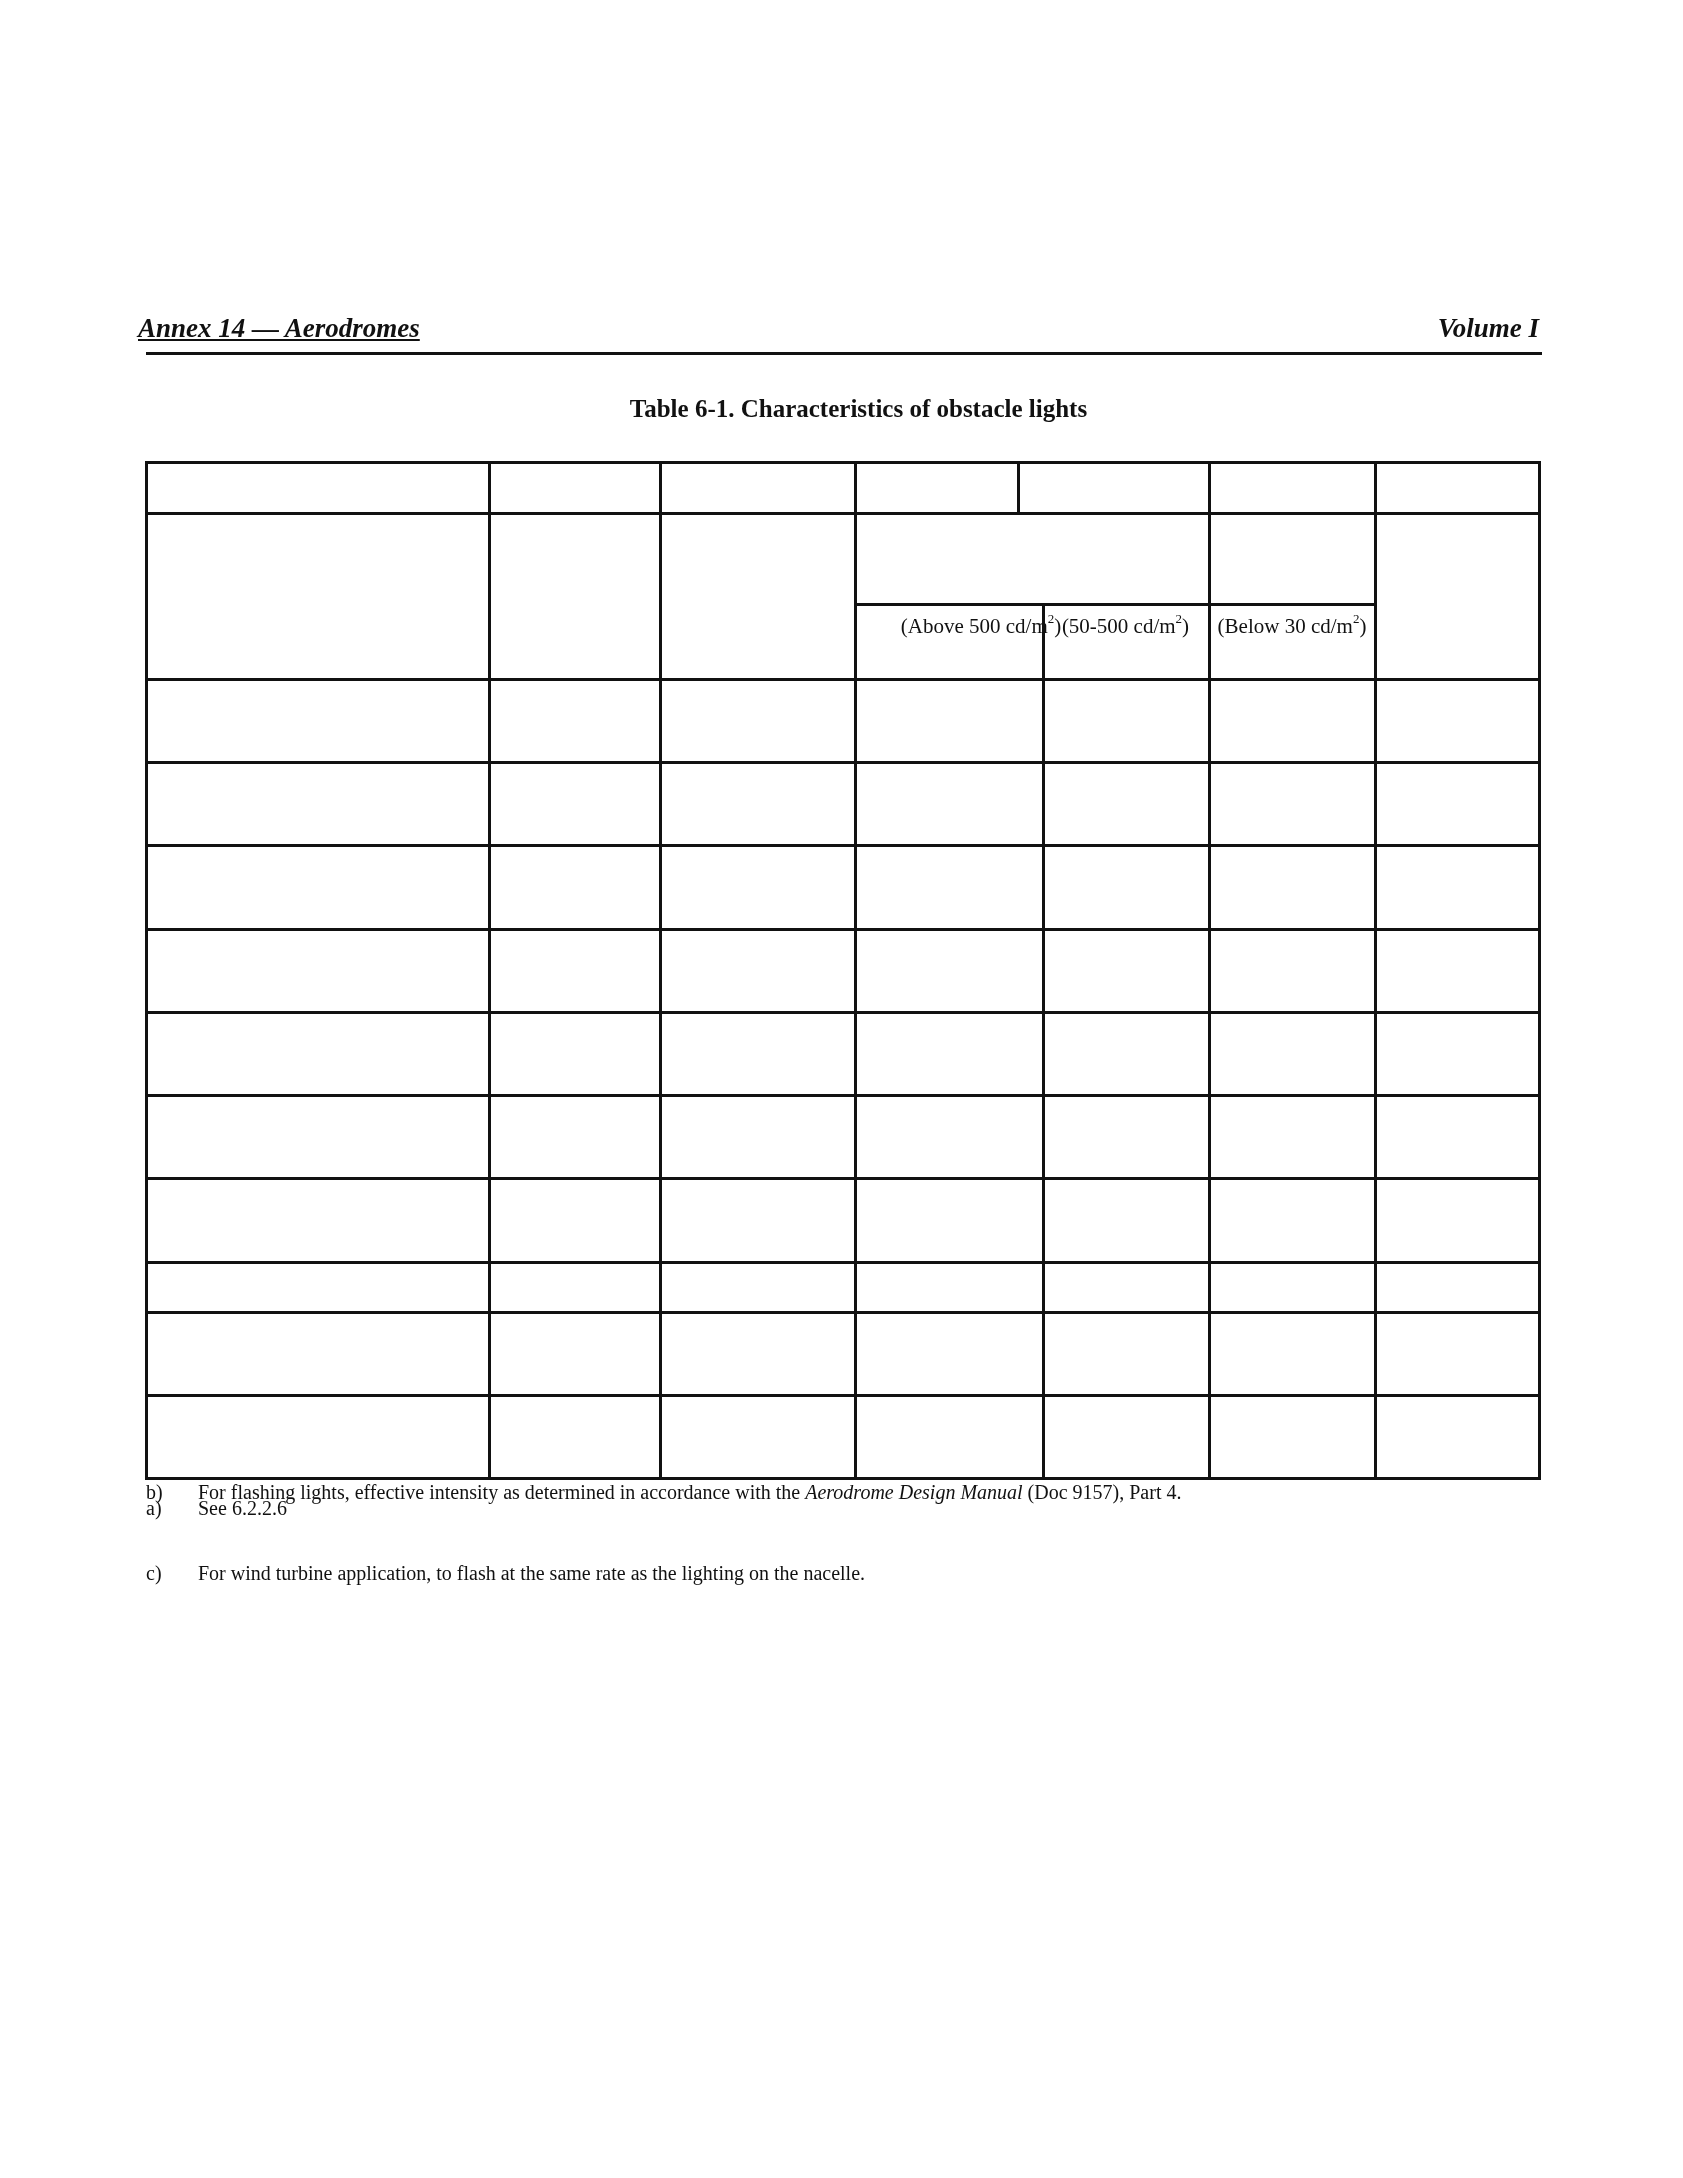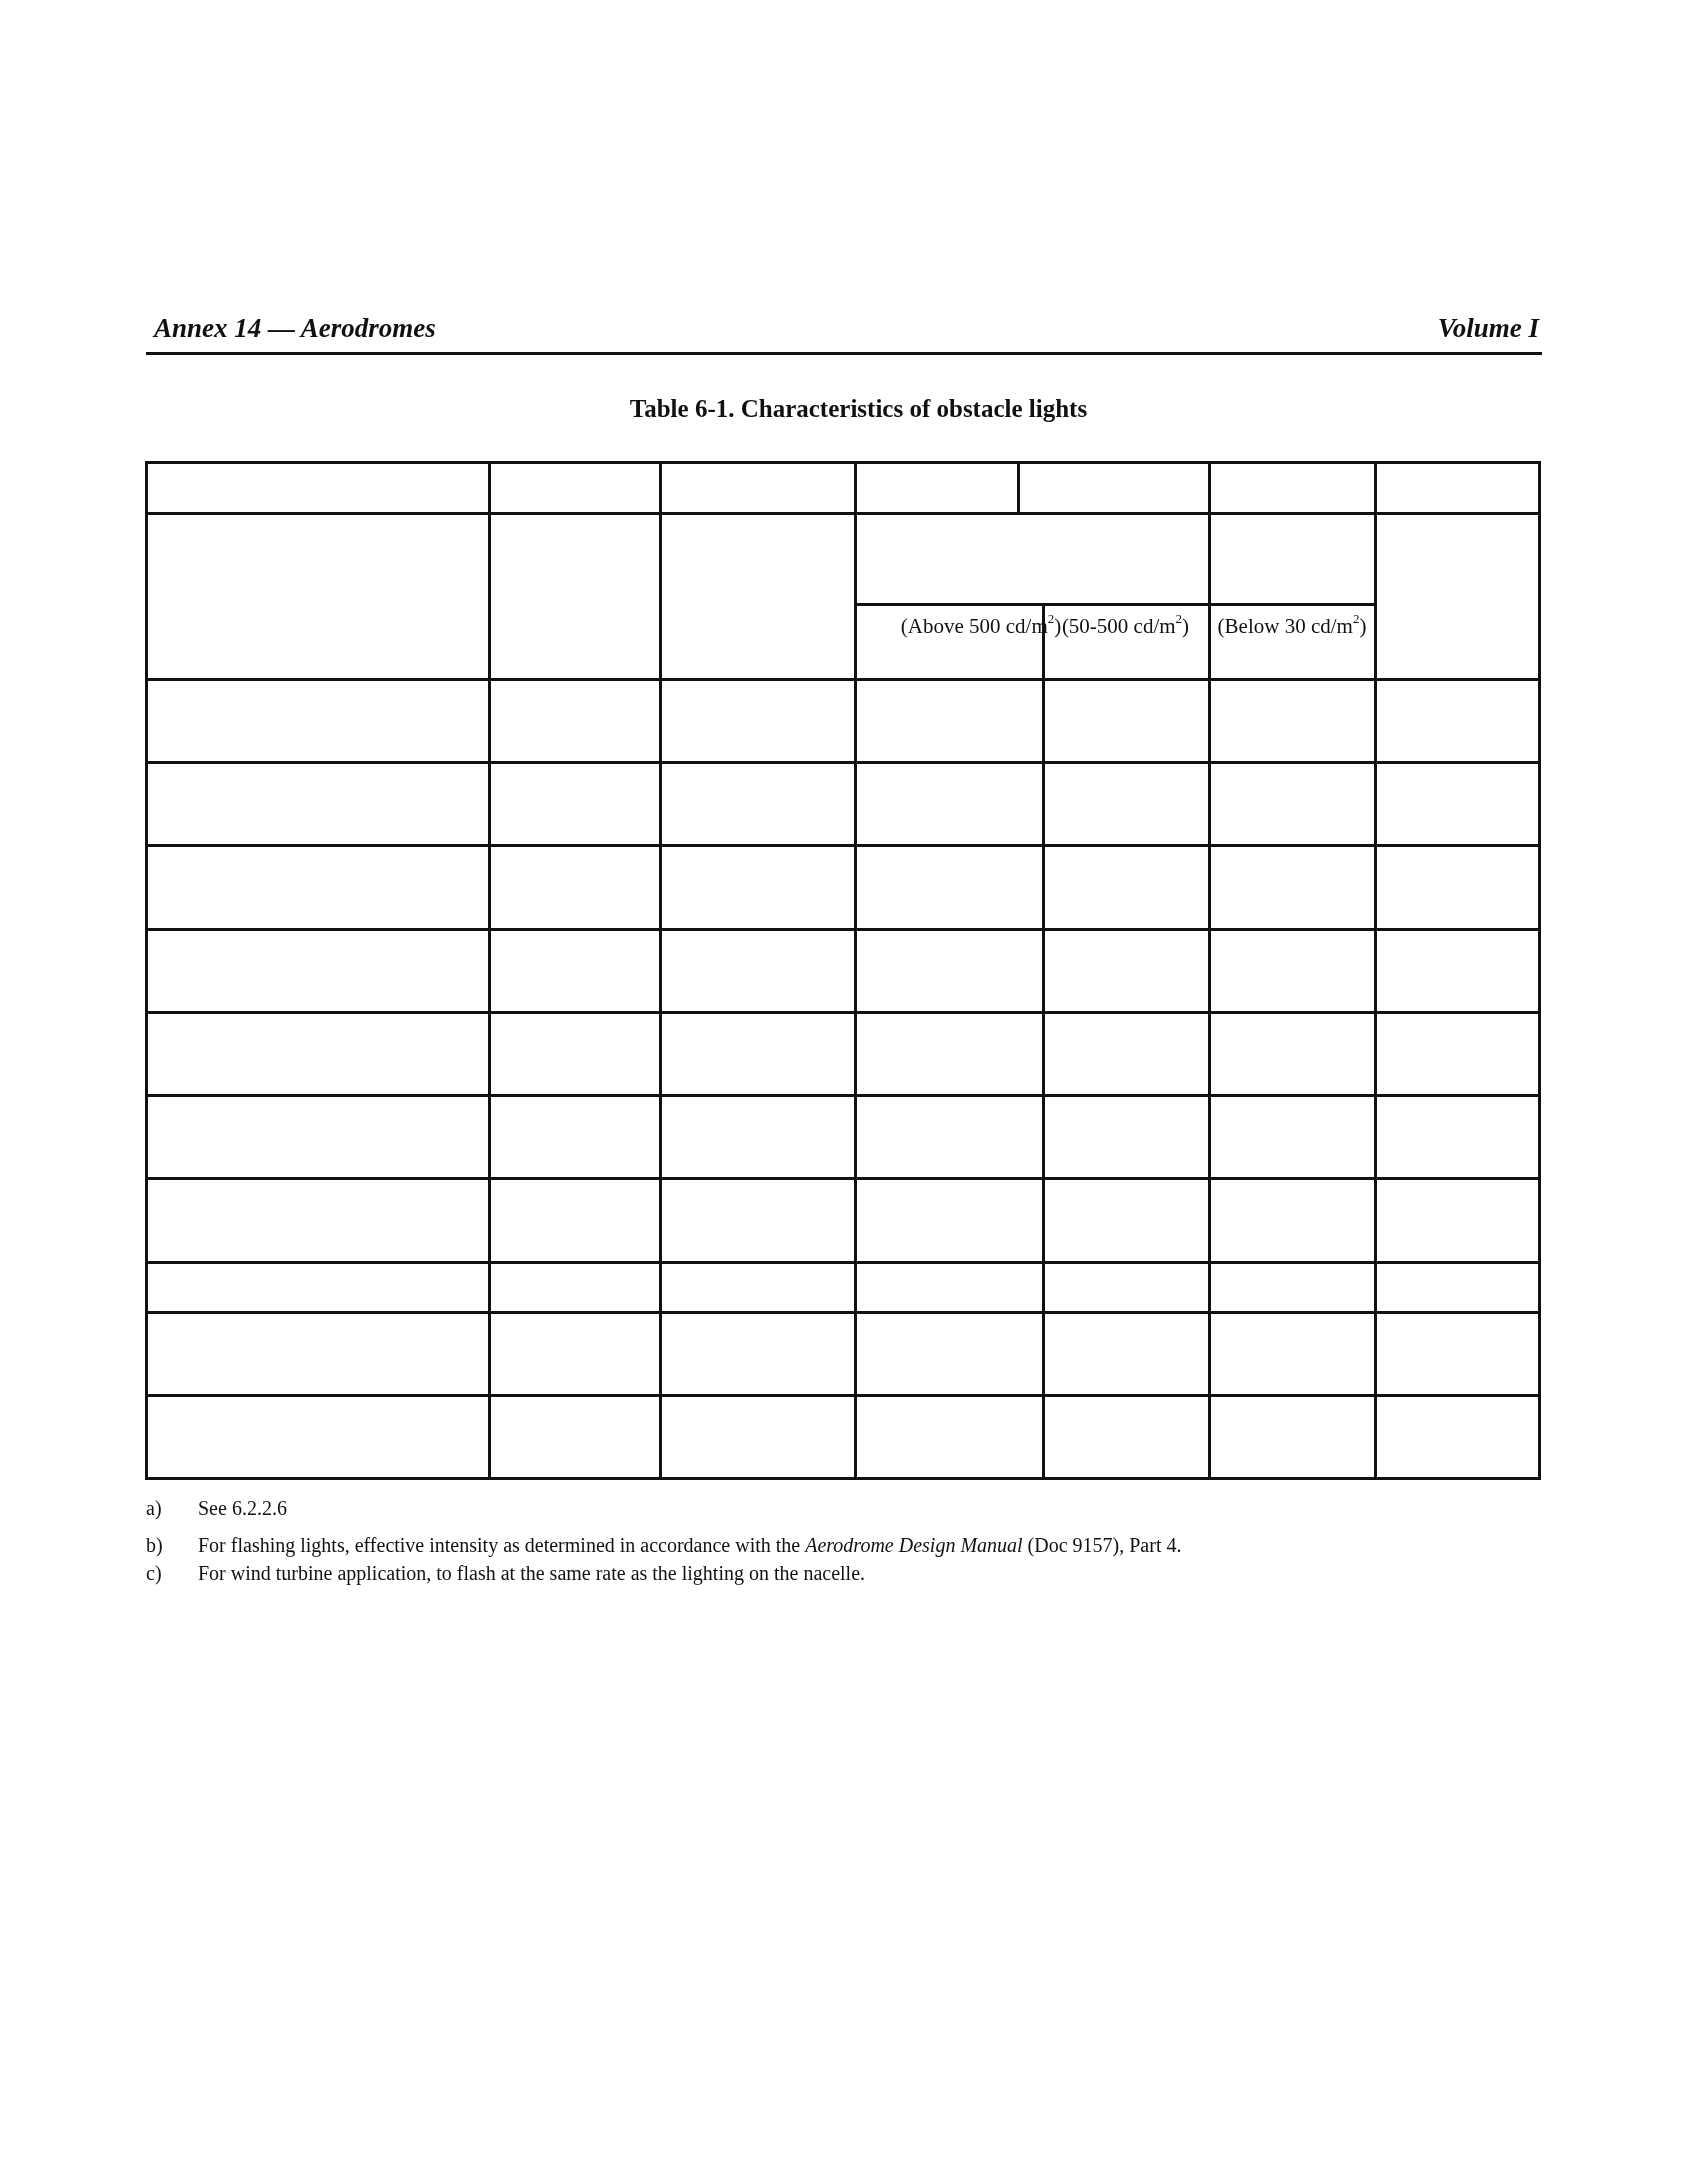--- a/index.html
+++ b/index.html
@@ -1,19 +1,19 @@
 <!DOCTYPE html>
 <html><head>
 <meta charset="utf-8">
 <style>
   html, body { margin:0; padding:0; background:#ffffff; }
   body { width:1683px; height:2178px; position:relative; overflow:hidden;
          font-family:"Liberation Serif","DejaVu Serif",serif; color:#111; }
   .running-head { position:absolute; top:311px; font-size:27px; font-weight:bold; font-style:italic; line-height:34px; }
-  #head-left { left:154px; }
+  #head-left { left:138px;text-decoration:underline; }
   #head-right { right:144px;font-family:Liberation Serif, serif; }
   .head-rule { position:absolute; left:146px; width:1396px; top:352px; height:3px; background:#111; }
   .table-title { position:absolute; left:0; width:1717px; text-align:center; top:394px; font-size:25px; font-weight:bold; line-height:30px; }
   .grid { position:absolute; left:0; top:0; width:1683px; height:2178px; }
   .cell { position:absolute; box-sizing:border-box; font-size:21px; line-height:33px; text-align:center; }
   .cell .ln { display:block; white-space:nowrap; }
   .hline, .vline { position:absolute; background:#111; }
   sup { font-size:13px; line-height:0; position:relative; top:-2px; vertical-align:super; }
   .fn { position:absolute; left:146px; font-size:20px; line-height:33px; white-space:nowrap; }
   .fn .lab { display:inline-block; width:52px; }
@@ -327,19 +327,19 @@
       <span class="ln"><span></span><sup></sup><span></span></span>
     </div>
     <div class="cell" style="left: 1375px; width: 163px; top: 1443px;">
       <span class="ln"><span></span><sup></sup><span></span></span>
     </div>
   </div>
 
 <div class="fn" style="top:1492px">
   <span class="lab">a)</span><span>See 6.2.2.6</span>
 </div>
-<div class="fn" style="top:1529px">
+<div class="fn" style="top:1476px">
   <span class="lab">b)</span><span>For flashing lights, effective intensity as determined in accordance with the </span><i>Aerodrome Design Manual</i><span> (Doc 9157), Part 4.</span>
 </div>
 <div class="fn" style="top:1557px">
   <span class="lab">c)</span><span>For wind turbine application, to flash at the same rate as the lighting on the nacelle.</span>
 </div>
 
 
 </body></html>

